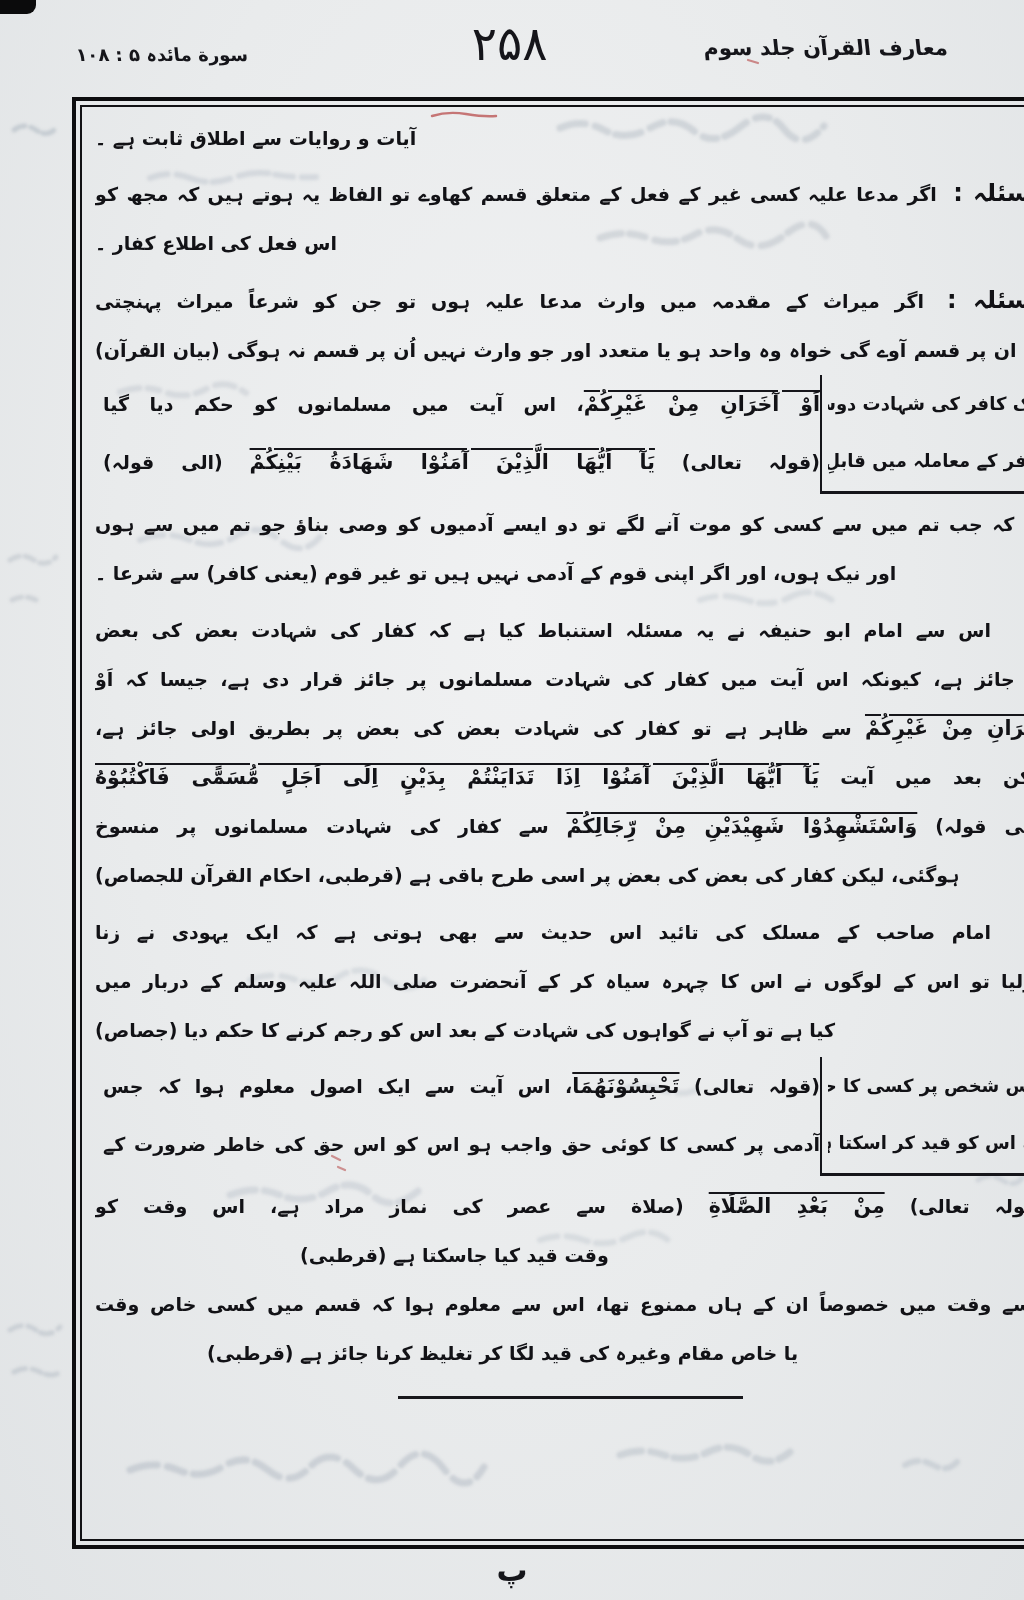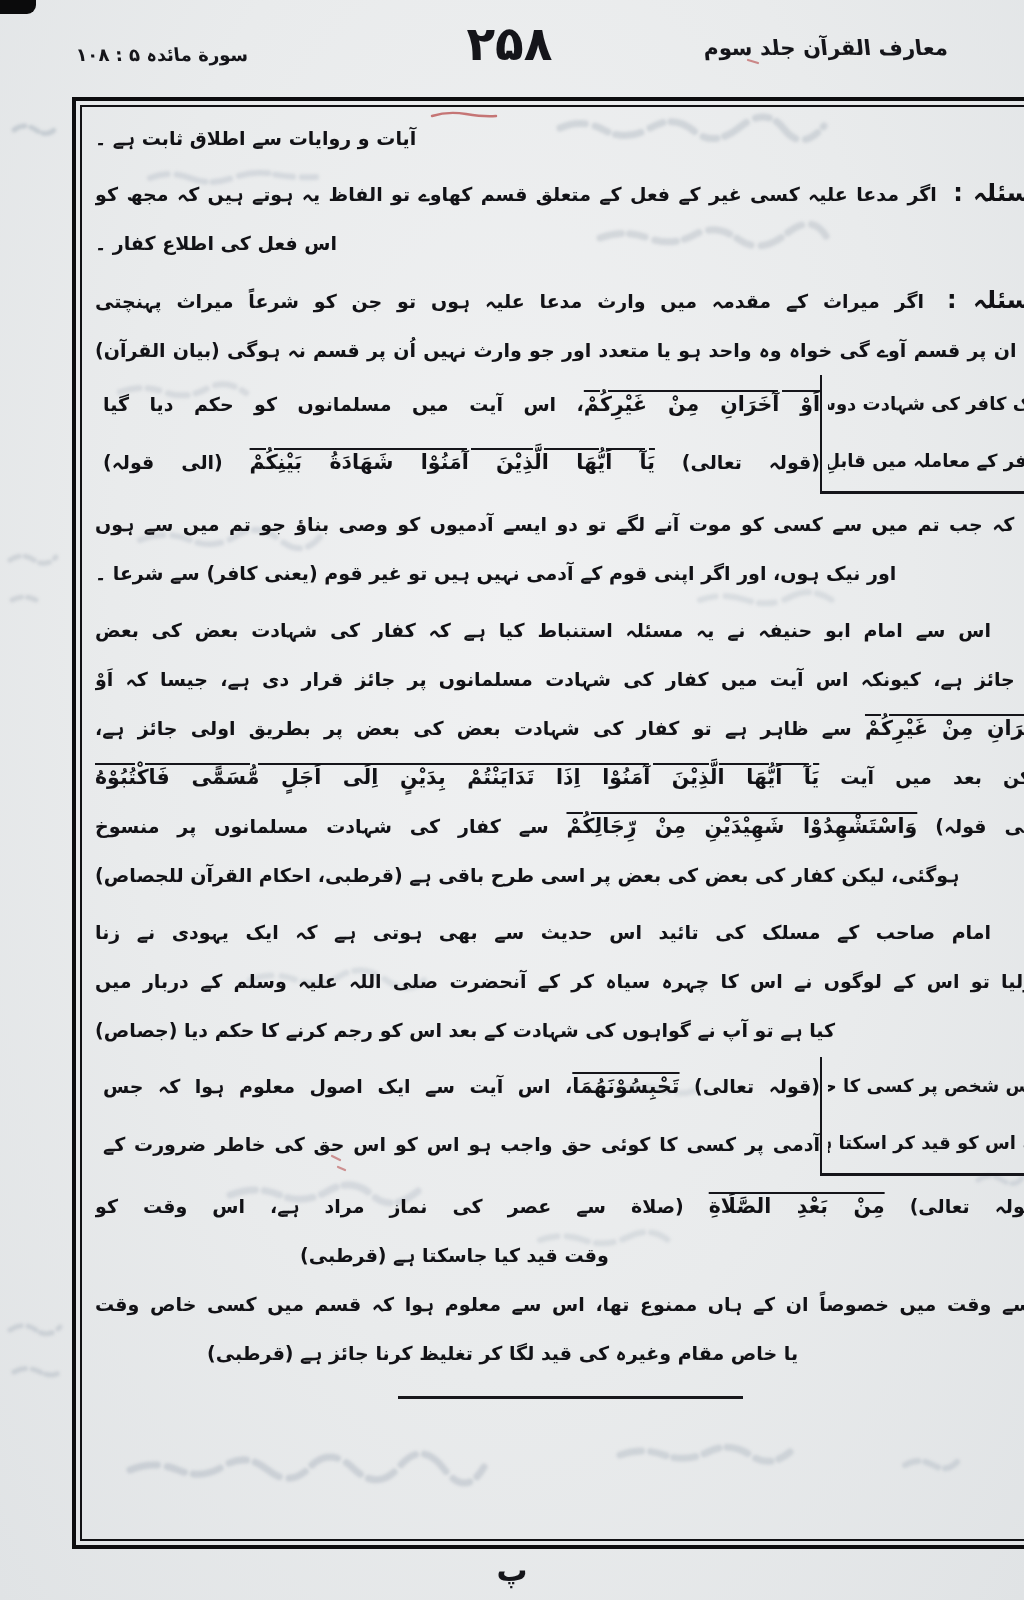--- a/index.html
+++ b/index.html
@@ -9,21 +9,21 @@
     font-family:"DejaVu Sans", sans-serif;color:#15151a;
   }
   
   #ghost{position:absolute;left:0;top:0;z-index:0;pointer-events:none}
   
   .hdr{position:absolute;top:36px;left:76px;right:76px;z-index:3;
        display:flex;justify-content:space-between;align-items:flex-start;direction:rtl}
   .vol{font-size:21px;font-weight:bold;transform:skewX(6deg)}
   .sref{font-size:18px;font-weight:bold;margin-top:8px;transform:skewX(6deg)}
   .pnum{position:absolute;top:16px;left:50%;transform:translateX(-53%);z-index:3;
-        font-size:47px;font-weight:bold;letter-spacing:3px}
+        font-size:47px;font-weight:normal;letter-spacing:3px}
   
   .frame{position:absolute;left:72px;top:97px;width:997px;height:1452px;z-index:2;
          border:4.5px solid #0d0d0f;box-sizing:border-box}
   .inner{position:absolute;inset:4px;border:2px solid #121215;box-sizing:border-box;
          padding:7px 13px 0 13px;direction:rtl}
   
   .ln{font-size:19px;font-weight:bold;line-height:49px;white-space:nowrap;overflow:hidden;
       color:#121216;text-justify:inter-word}
   .full{text-align:justify;text-align-last:justify}
   .tl{text-align:left}

